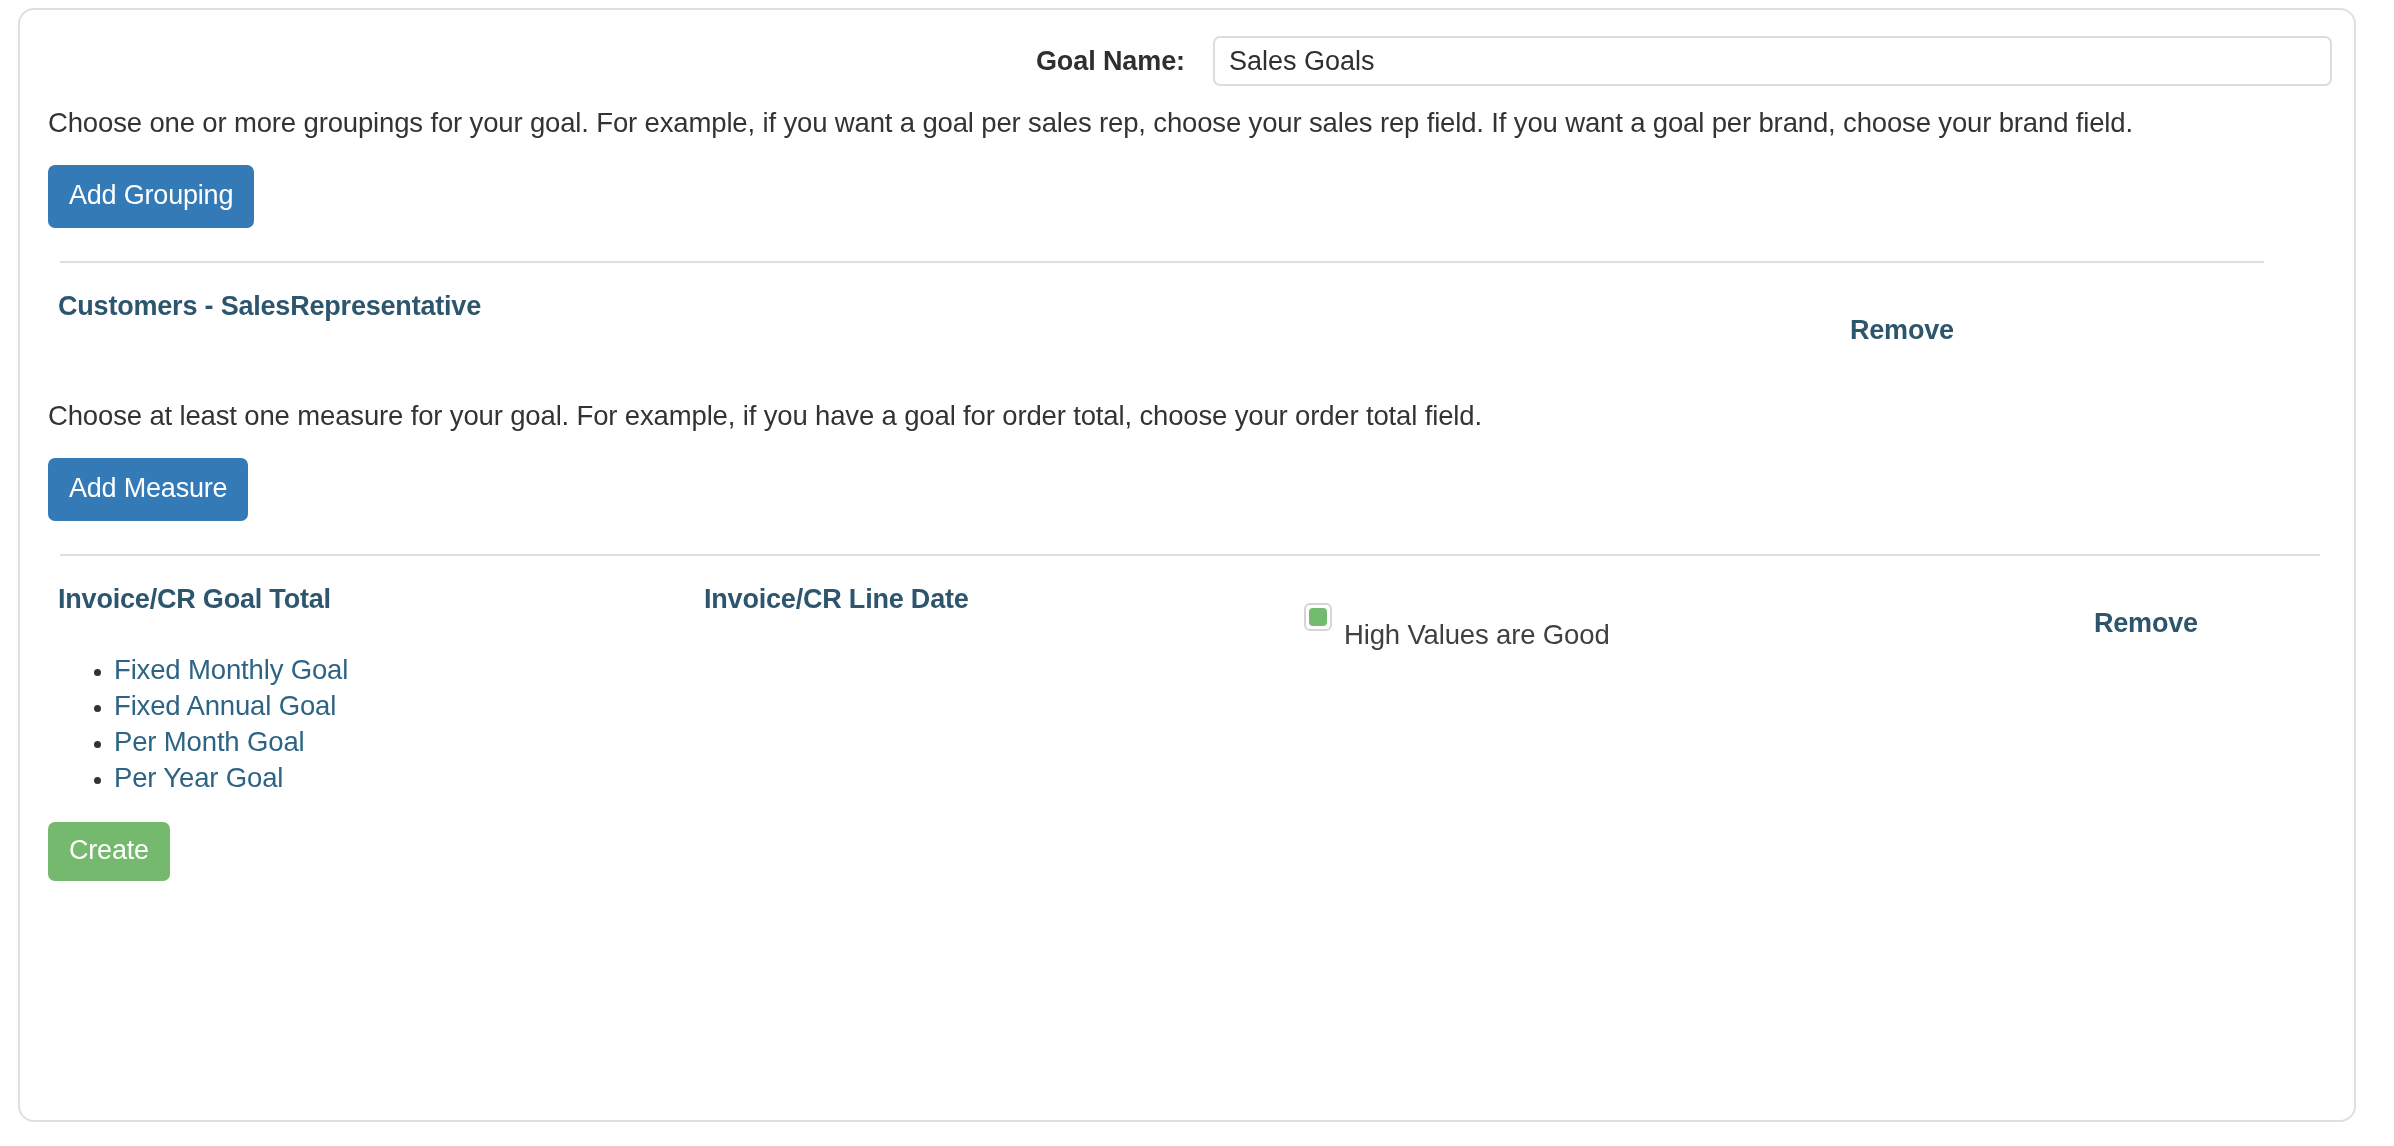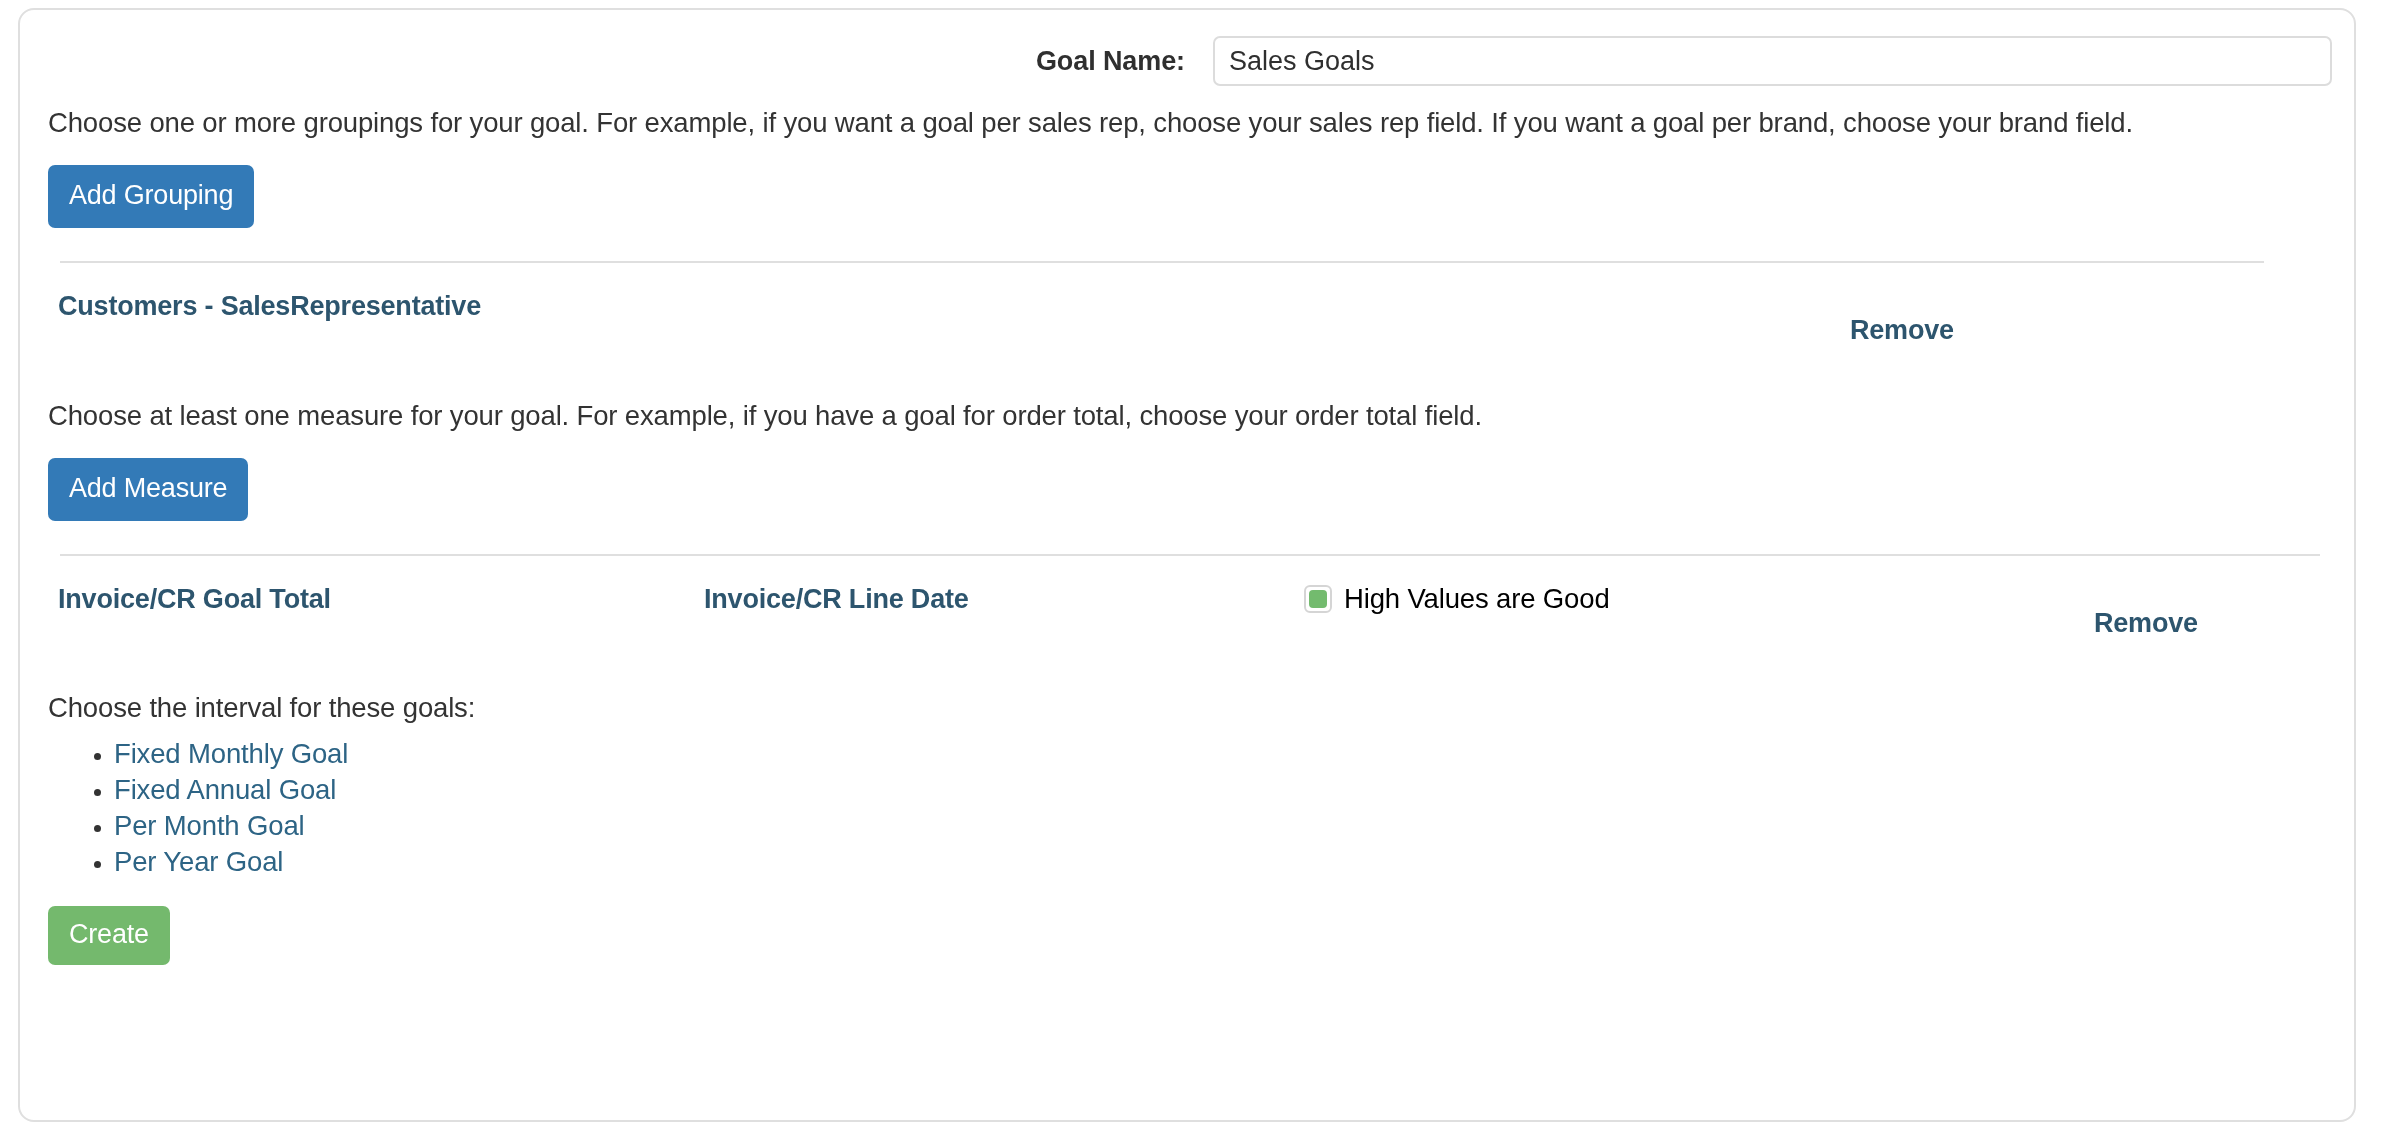--- a/index.html
+++ b/index.html
@@ -174,24 +174,25 @@
   }
   .checkbox-fill {
     width: 18px;
     height: 18px;
     border-radius: 4px;
     background: #73bb6e;
   }
   .checkbox-label {
     font-size: 27.5px;
     font-weight: normal;
-    color: #000000;
-    letter-spacing: -0.15px;
-    white-space: nowrap;
-    cursor: pointer;
+    color: #404040;
+    letter-spacing: -0.15px;
+    white-space: nowrap;
+    cursor: pointer;
+    margin-top: 36px;
   }
 
   
   .interval-heading {
     font-size: 27.5px;
     color: #333333;
     letter-spacing: -0.15px;
     margin-top: 52px;
     padding-left: 6px;
     white-space: nowrap;
@@ -253,21 +254,20 @@
       <span class="row-cell col-b">Invoice/CR Line Date</span>
       <span class="row-cell col-c checkbox-cell">
         <span class="checkbox-box">
           <span class="checkbox-fill"></span>
         </span>
         <span class="checkbox-label">High Values are Good</span>
       </span>
       <a class="row-cell col-remove-measure cell-link">Remove</a>
     </div>
 
-    <div class="interval-heading">Choose the interval for these goals:</div>
 
     <ul class="interval-list">
       <li>
         <a>Fixed Monthly Goal</a>
       </li>
       <li>
         <a>Fixed Annual Goal</a>
       </li>
       <li>
         <a>Per Month Goal</a>

